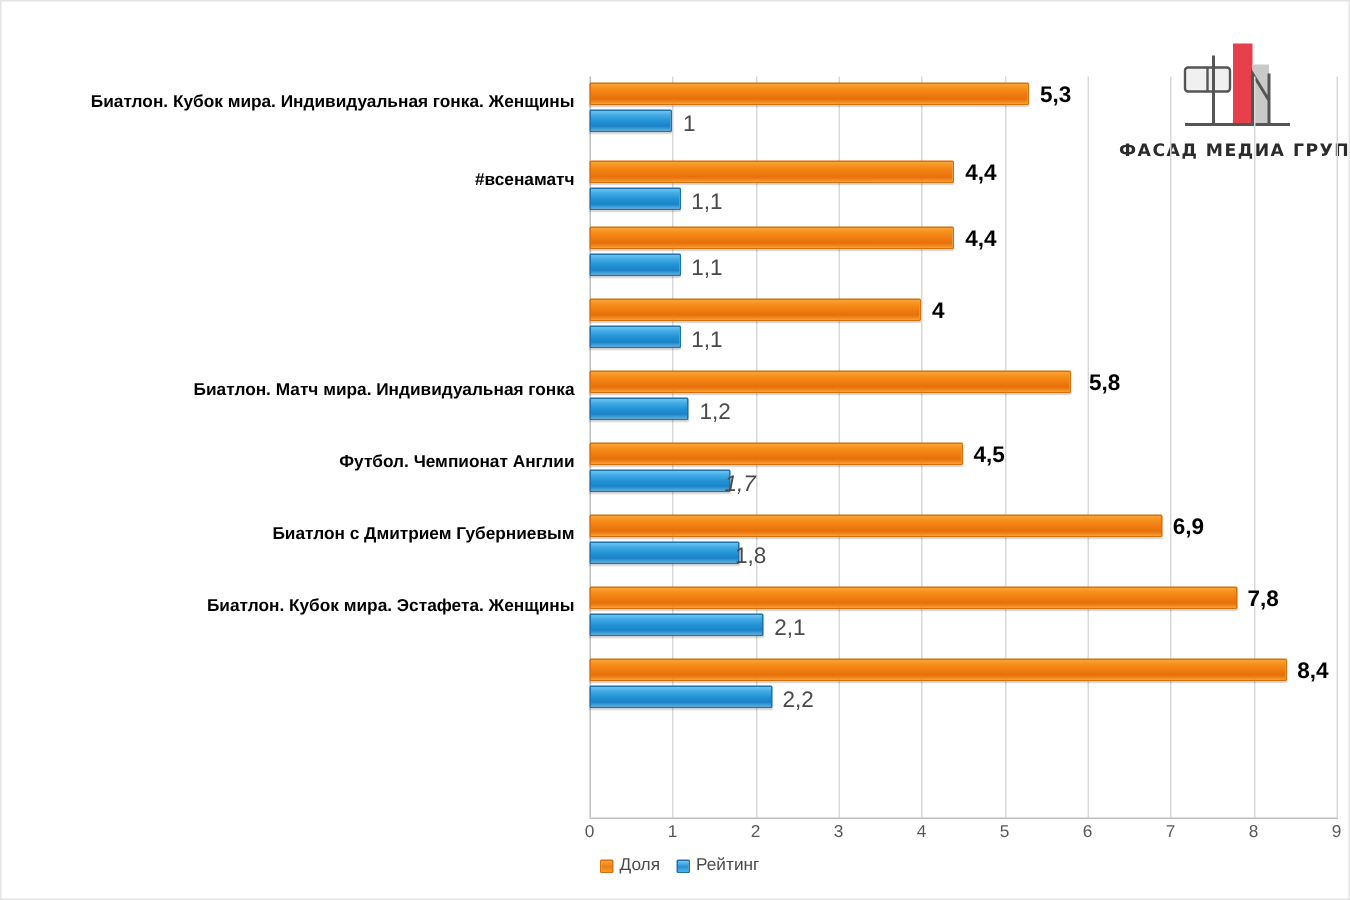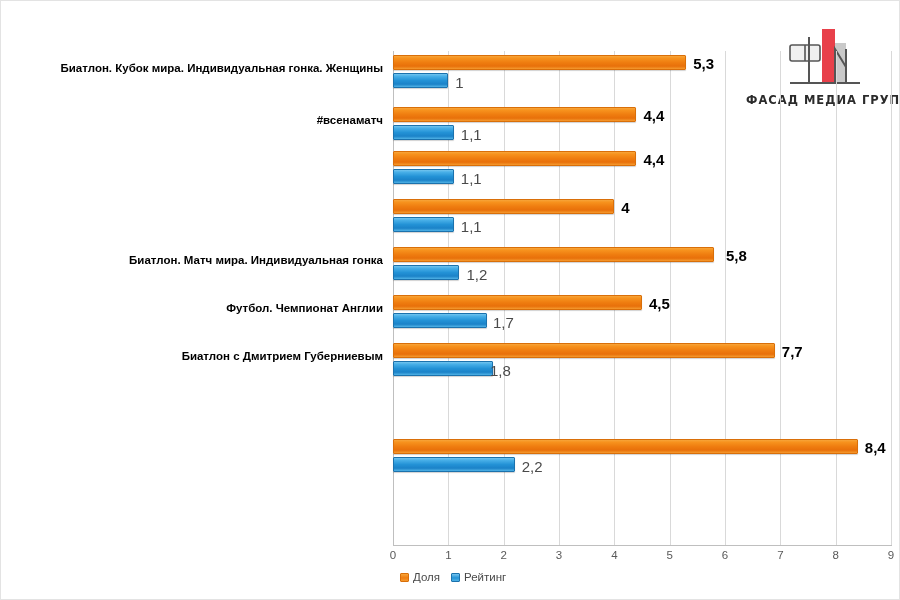--- a/index.html
+++ b/index.html
@@ -226,28 +226,35 @@
         <div class="bar bar-share" style="width: 320.933px;"></div>
         <div class="val val-share" style="left: 333px;">5,8</div>
         <div class="bar bar-rating" style="width: 66.4px;"></div>
         <div class="val val-rating" style="left: 73.4px;">1,2</div>
       </div>
       <div class="cat-row" style="top: 240px;">
         <div class="cat-label">Футбол. Чемпионат Англии</div>
         <div class="bar bar-share" style="width: 249px;"></div>
         <div class="val val-share" style="left: 256px; text-align: right;">4,5</div>
         <div class="bar bar-rating" style="width: 94.0667px;"></div>
-        <div class="val val-rating" style="left: 100px;">1,7</div>
+        <div class="val val-rating" style="left: 90px; font-style: italic;">1,7</div>
       </div>
       <div class="cat-row" style="top: 288px;">
         <div class="cat-label">Биатлон с Дмитрием Губерниевым</div>
         <div class="bar bar-share" style="width: 381.8px;"></div>
-        <div class="val val-share" style="left: 388.8px;">7,7</div>
+        <div class="val val-share" style="left: 388.8px;">6,9</div>
         <div class="bar bar-rating" style="width: 99.6px;"></div>
         <div class="val val-rating" style="left: 97px;">1,8</div>
+      </div>
+      <div class="cat-row" style="top: 336px;">
+        <div class="cat-label">Биатлон. Кубок мира. Эстафета. Женщины</div>
+        <div class="bar bar-share" style="width: 431.6px;"></div>
+        <div class="val val-share" style="left: 438.6px;">7,8</div>
+        <div class="bar bar-rating" style="width: 116.2px;"></div>
+        <div class="val val-rating" style="left: 123.2px;">2,1</div>
       </div>
       <div class="cat-row" style="top: 384px;">
         <div class="bar bar-share" style="width: 464.8px;"></div>
         <div class="val val-share" style="left: 471.8px;">8,4</div>
         <div class="bar bar-rating" style="width: 121.733px;"></div>
         <div class="val val-rating" style="left: 128.733px;">2,2</div>
       </div>
     </div>
   <div id="axis-baseline"></div>
   <div id="x-ticks">

